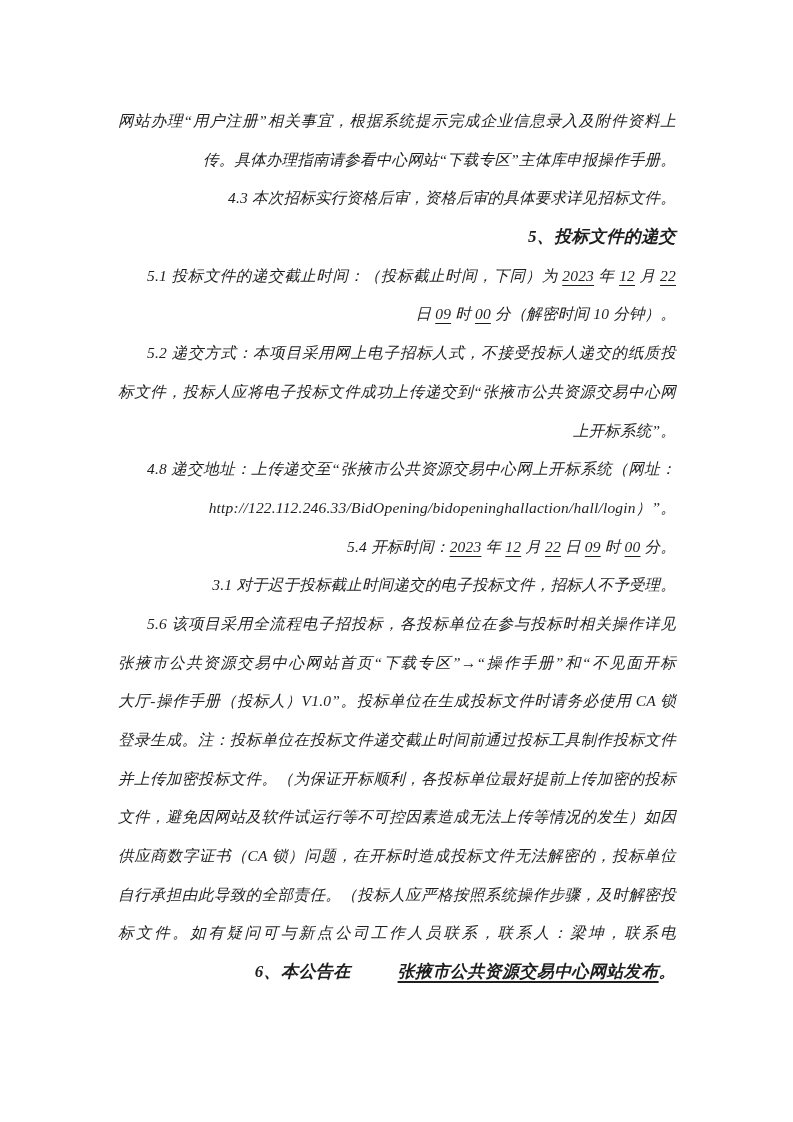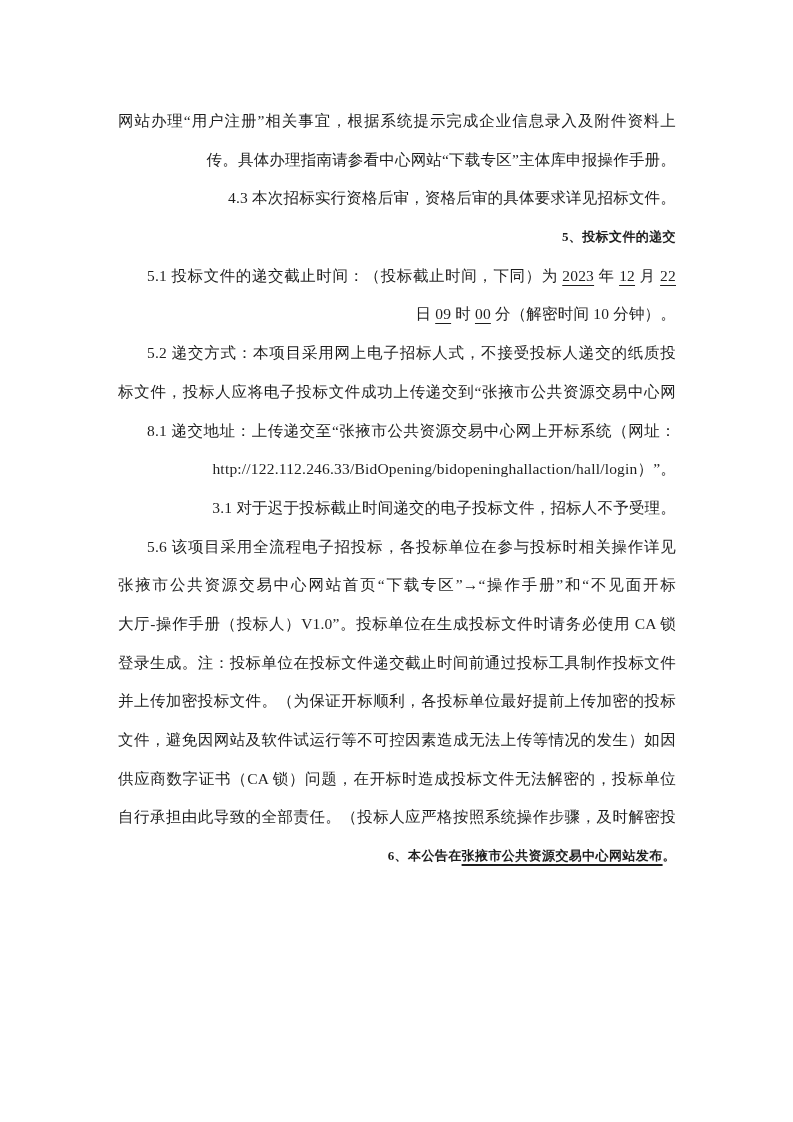--- a/index.html
+++ b/index.html
@@ -14,71 +14,76 @@
     overflow: hidden;
     font-family: "Liberation Serif", "DejaVu Serif", serif;
     color: #1e1e1e;
   }
   .page {
     box-sizing: border-box;
     width: 793px;
     height: 1122px;
     padding: 102px 117px 0 118px;
     background: #ffffff;
+    font-style: italic;
   }
   .doc-body {
     width: 558px;
   }
   .line {
     height: 38.7px;
     line-height: 38.7px;
     font-size: 15.5px;
     letter-spacing: 0.2px;
     text-align: right;
   }
   .line.justify {
     text-align: justify;
     text-align-last: justify;
   }
   .line.indent {
     text-indent: 29px;
   }
   .line.heading {
     font-weight: bold;
-    font-size: 13px;
+    font-size: 17px;
     letter-spacing: 0.4px;
   }
   .u {
     text-decoration: underline;
     text-underline-offset: 4px;
     text-decoration-thickness: 1px;
   }
   .line.heading .u {
     text-decoration-thickness: 1.5px;
+    margin-left: 47px;
   }
 </style>
 </head>
 <body style="color: rgb(30, 30, 30); background: rgb(255, 255, 255);">
 
 <div class="page">
   <div class="doc-body" id="doc-lines">
       <div class="line justify"><span>网站办理“用户注册”相关事宜，根据系统提示完成企业信息录入及附件资料上</span></div>
       <div class="line"><span>传。具体办理指南请参看中心网站“下载专区”主体库申报操作手册。</span></div>
       <div class="line indent"><span>4.3 本次招标实行资格后审，资格后审的具体要求详见招标文件。</span></div>
       <div class="line heading"><span>5、投标文件的递交</span></div>
       <div class="line indent justify"><span>5.1 投标文件的递交截止时间：（投标截止时间，下同）为 </span><span class="u">2023</span><span> 年 </span><span class="u">12</span><span> 月 </span><span class="u">22</span></div>
       <div class="line"><span>日 </span><span class="u">09</span><span> 时 </span><span class="u">00</span><span> 分（解密时间 10 分钟）。</span></div>
       <div class="line indent justify"><span>5.2 递交方式：本项目采用网上电子招标人式，不接受投标人递交的纸质投</span></div>
       <div class="line justify"><span>标文件，投标人应将电子投标文件成功上传递交到“张掖市公共资源交易中心网</span></div>
-      <div class="line indent justify"><span>8.1 递交地址：上传递交至“张掖市公共资源交易中心网上开标系统（网址：</span></div>
+      <div class="line"><span>上开标系统”。</span></div>
+      <div class="line indent justify"><span>4.8 递交地址：上传递交至“张掖市公共资源交易中心网上开标系统（网址：</span></div>
       <div class="line"><span>http://122.112.246.33/BidOpening/bidopeninghallaction/hall/login）”。</span></div>
+      <div class="line indent"><span>5.4 开标时间：</span><span class="u">2023</span><span> 年 </span><span class="u">12</span><span> 月 </span><span class="u">22</span><span> 日 </span><span class="u">09</span><span> 时 </span><span class="u">00</span><span> 分。</span></div>
       <div class="line indent"><span>3.1 对于迟于投标截止时间递交的电子投标文件，招标人不予受理。</span></div>
       <div class="line indent justify"><span>5.6 该项目采用全流程电子招投标，各投标单位在参与投标时相关操作详见</span></div>
       <div class="line justify"><span>张掖市公共资源交易中心网站首页“下载专区”→“操作手册”和“不见面开标</span></div>
       <div class="line justify"><span>大厅-操作手册（投标人）V1.0”。投标单位在生成投标文件时请务必使用 CA 锁</span></div>
       <div class="line justify"><span>登录生成。注：投标单位在投标文件递交截止时间前通过投标工具制作投标文件</span></div>
       <div class="line justify"><span>并上传加密投标文件。（为保证开标顺利，各投标单位最好提前上传加密的投标</span></div>
       <div class="line justify"><span>文件，避免因网站及软件试运行等不可控因素造成无法上传等情况的发生）如因</span></div>
       <div class="line justify"><span>供应商数字证书（CA 锁）问题，在开标时造成投标文件无法解密的，投标单位</span></div>
       <div class="line justify"><span>自行承担由此导致的全部责任。（投标人应严格按照系统操作步骤，及时解密投</span></div>
+      <div class="line justify"><span>标文件。如有疑问可与新点公司工作人员联系，联系人：梁坤，联系电</span></div>
       <div class="line heading"><span>6、本公告在</span><span class="u">张掖市公共资源交易中心网站发布</span><span>。</span></div>
     </div>
 </div>
 
 </body></html>

